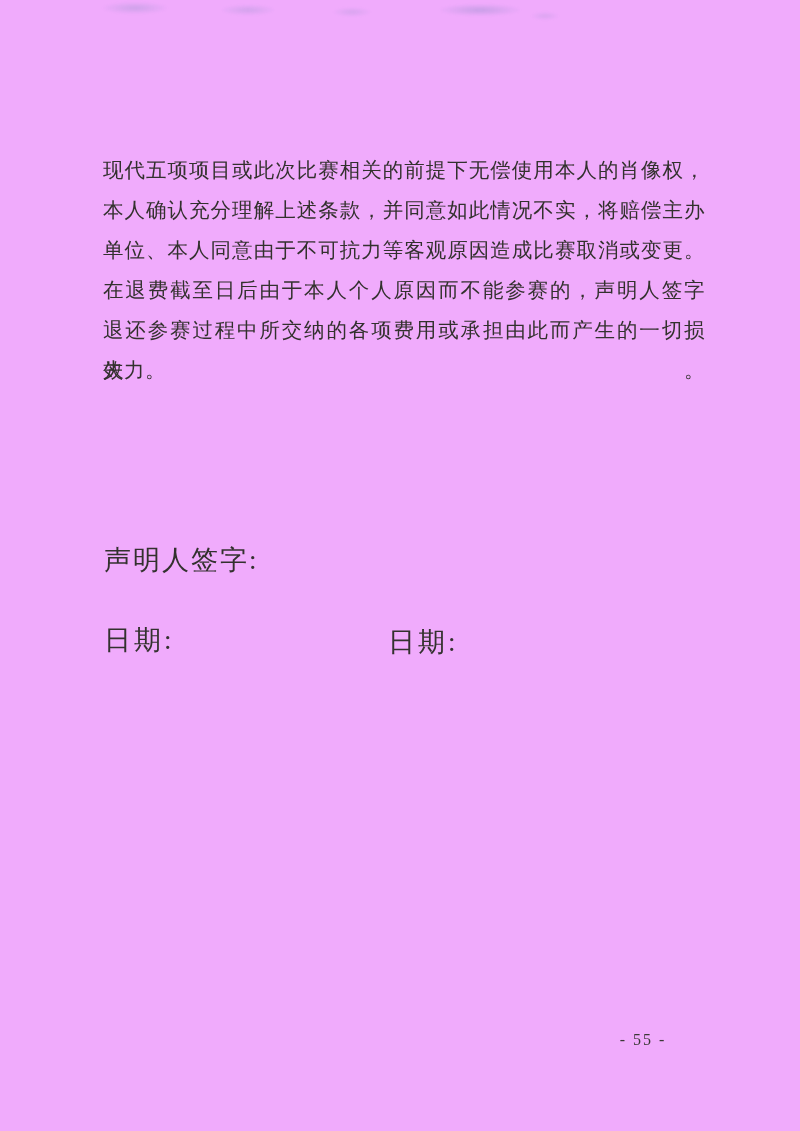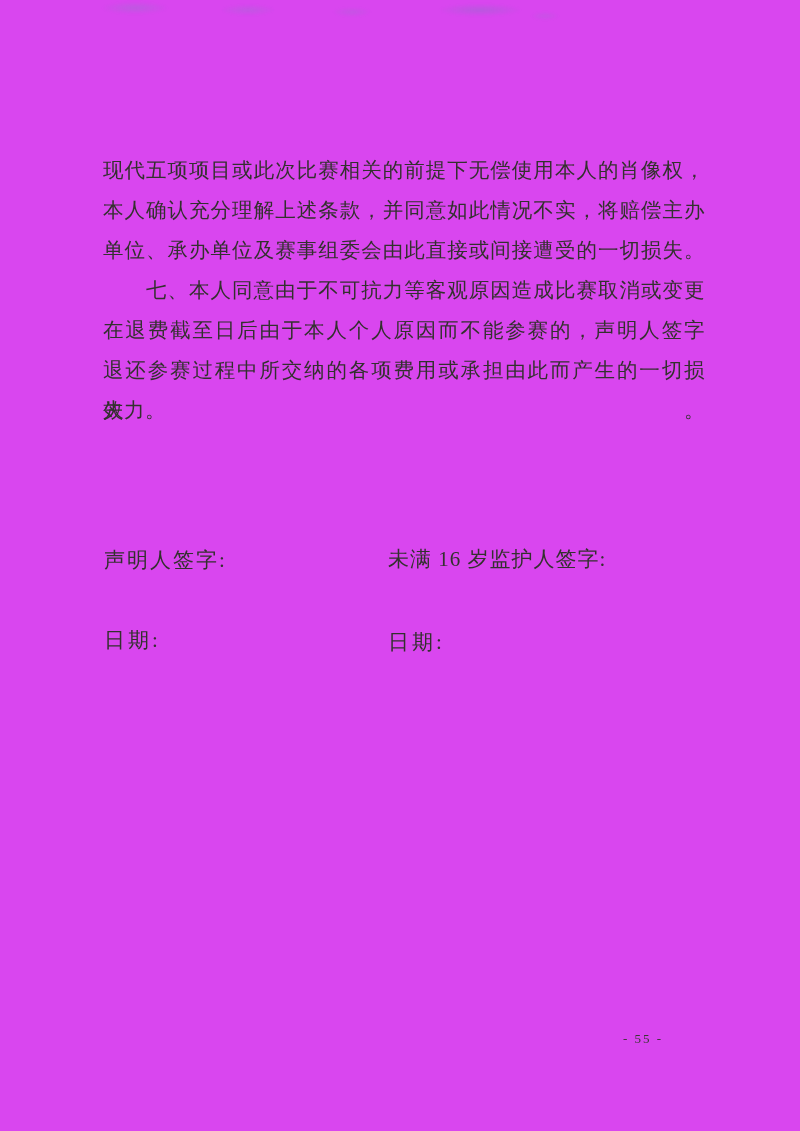--- a/index.html
+++ b/index.html
@@ -5,21 +5,21 @@
   * { margin: 0; padding: 0; box-sizing: border-box; }
   html, body { width: 800px; }
   body {
     font-family: "Liberation Serif", "DejaVu Serif", serif;
     background: #ffffff;
   }
   .page {
     position: relative;
     width: 800px;
     height: 1131px;
-    background: #d946ef;
+    background: #f0abfc;
     overflow: hidden;
     color: #33312e;
   }
   
   .scan-smudges {
     position: absolute;
     top: 0; left: 0;
     width: 800px; height: 34px;
     background:
       radial-gradient(ellipse 48px 9px at 135px 8px,  rgba(120,140,190,0.28), rgba(120,140,190,0) 70%),
@@ -46,57 +46,55 @@
   .line.fill {
     white-space: normal;
     text-align: justify;
     text-align-last: justify;
   }
   .line.indent { padding-left: 43px; }
   .sig-label {
     position: absolute;
     height: 30px;
     line-height: 30px;
-    font-size: 21px;
+    font-size: 27px;
     letter-spacing: 2px;
     white-space: nowrap;
     font-family: Liberation Serif, serif;
   }
   .sig-declarant { left: 104px; top: 545px; }
   .sig-guardian  { left: 388px; top: 544px; letter-spacing: 1px; }
   .date-left     { left: 104px; top: 625px; letter-spacing: 3px; }
   .date-right    { left: 388px; top: 627px; letter-spacing: 3px; }
   .page-number {
     position: absolute;
     left: 605px;
     top: 1031px;
     width: 76px;
     text-align: center;
-    font-size: 13px;
+    font-size: 16px;
     letter-spacing: 2px;
     color: #3a3835;
   }
 </style>
 </head>
 <body>
 
 <div class="page">
 
   <div class="scan-smudges"></div>
 
   <main class="body-text">
     <div class="line fill">现代五项项目或此次比赛相关的前提下无偿使用本人的肖像权，</div>
     <div class="line fill">本人确认充分理解上述条款，并同意如此情况不实，将赔偿主办</div>
-    <div class="line fill">单位、承办单位及赛事组委会由此直接或间接遭受的一切损失。</div>
-    <div class="line fill indent">七、本人同意由于不可抗力等客观原因造成比赛取消或变更</div>
+    <div class="line fill">单位、本人同意由于不可抗力等客观原因造成比赛取消或变更。</div>
     <div class="line fill">在退费截至日后由于本人个人原因而不能参赛的，声明人签字</div>
     <div class="line fill">退还参赛过程中所交纳的各项费用或承担由此而产生的一切损失。</div>
     <div class="line">效力。</div>
   </main>
 
   <div class="sig-label sig-declarant">声明人签字:</div>
-  <div class="sig-label sig-guardian">未满 16 岁监护人签字:</div>
   <div class="sig-label date-left">日期:</div>
   <div class="sig-label date-right">日期:</div>
 
   <div class="page-number">- 55 -</div>
 
 </div>
 
 </body></html>

